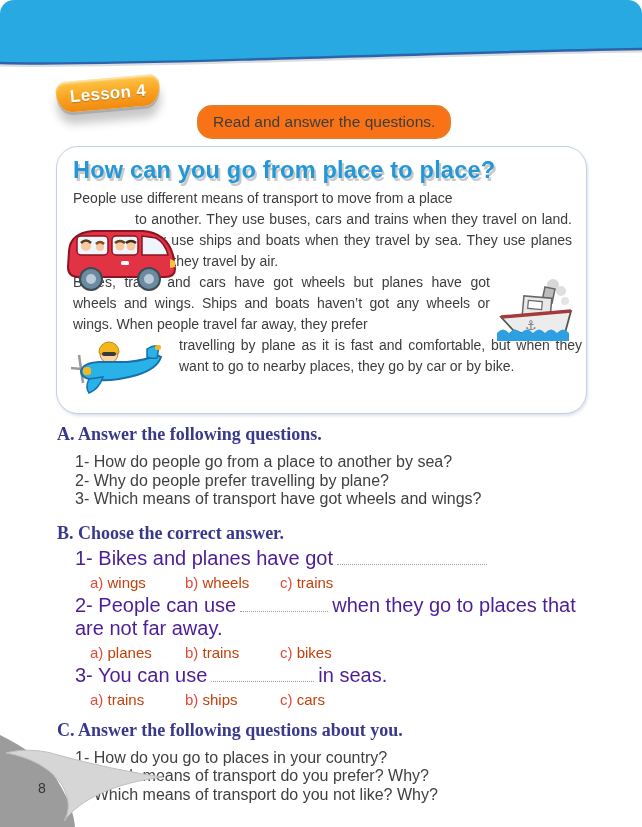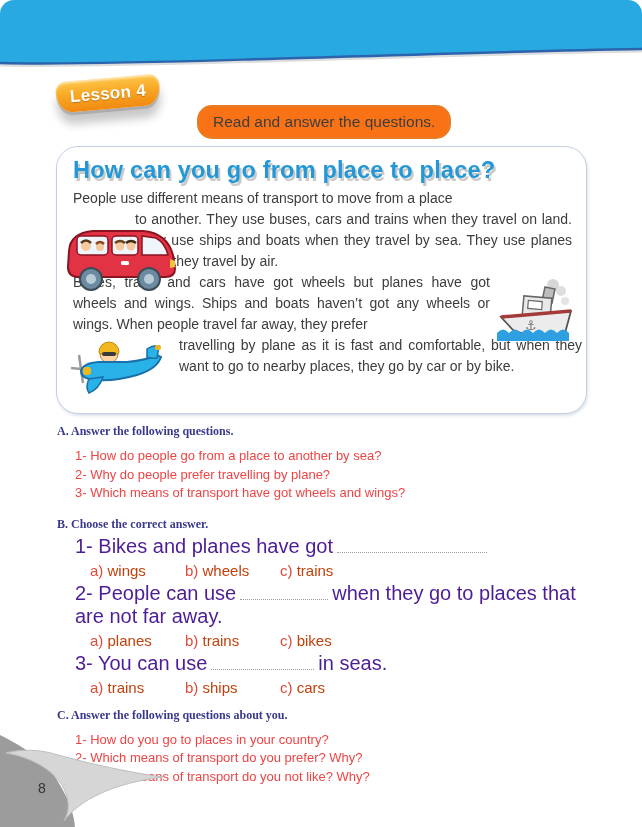--- a/index.html
+++ b/index.html
@@ -34,23 +34,23 @@
   .p2{margin:0 14px 0 78px;}
   .p3{margin:0 96px 0 16px;}
   .p4{margin:0 4px 0 122px;}
   .clip{position:absolute;}
   .clip-van{left:4px;top:72px;}
   .clip-ship{left:438px;top:130px;}
   .clip-plane{left:12px;top:190px;}
 
   
   .content{position:absolute;left:57px;top:424px;width:530px;}
-  .sec-title{font-family:"Liberation Serif",serif;font-size:12px;font-weight:bold;color:#39398c;}
+  .sec-title{font-family:"Liberation Serif",serif;font-size:18px;font-weight:bold;color:#39398c;}
   .qlist{margin:8px 0 0 18px;}
-  .q{font-size:13px;line-height:18.5px;color:#ef4444;}
+  .q{font-size:16px;line-height:18.5px;color:#404040;}
   .stem{margin:3px 0 0 18px;font-size:20px;color:#4c1d95;}
   .blank{display:inline-block;border-bottom:1.5px dotted #9a9a9a;height:13px;margin:0 4px;}
   .blank-1{width:150px;}
   .blank-2{width:88px;}
   .blank-3{width:103px;}
   .opts{display:flex;margin:4px 0 0 33px;font-size:15px;}
   .opt{width:95px;}
   .opt:last-child{width:auto;}
   .letter{color:#e04a3a;}
   .navy{color:#c2410c;}

